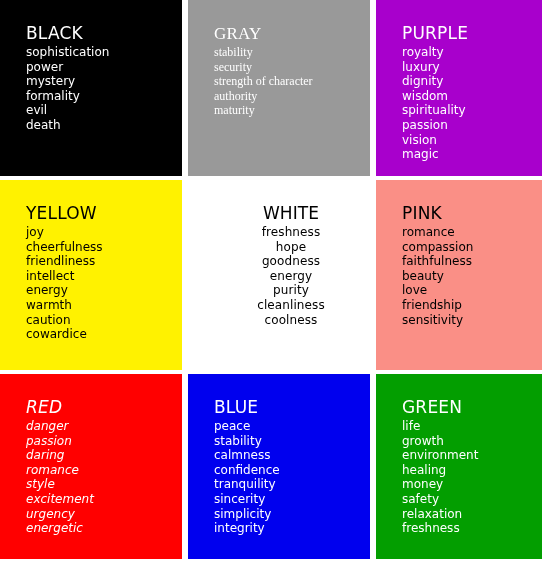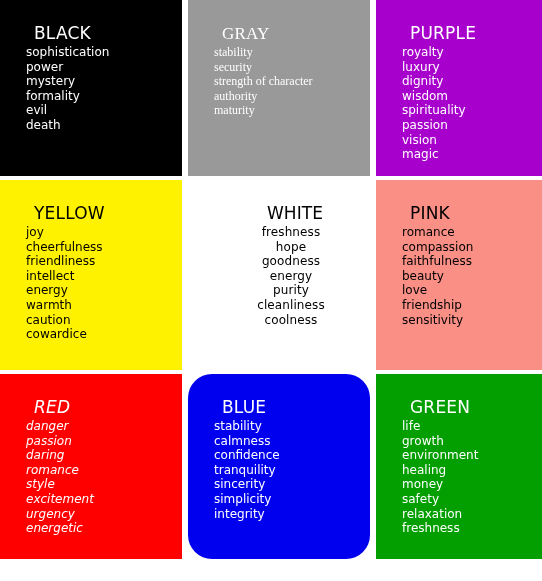--- a/index.html
+++ b/index.html
@@ -30,21 +30,21 @@
     box-sizing: border-box;
     padding: 24px 0 0 26px;
     overflow: hidden;
   }
 
   .cell-title {
     font-size: 17px;
     font-weight: 400;
     letter-spacing: 0.2px;
     line-height: 19px;
-    margin: 0 0 2px 8px;
+    margin: 0 0 2px 0;
     white-space: nowrap;
   }
 
   .trait-list {
     list-style: none;
     margin: 0;
     padding: 0;
   }
 
   .trait-item {
@@ -143,23 +143,24 @@
         <li class="trait-item">danger</li>
         <li class="trait-item">passion</li>
         <li class="trait-item">daring</li>
         <li class="trait-item">romance</li>
         <li class="trait-item">style</li>
         <li class="trait-item">excitement</li>
         <li class="trait-item">urgency</li>
         <li class="trait-item">energetic</li>
       </ul>
     </div>
-    <div class="color-cell cell-blue" style="background: rgb(0, 0, 238); color: rgb(255, 255, 255); border-radius: 24px;">
+    <div class="color-cell cell-blue" style="background: rgb(0, 0, 238); color: rgb(255, 255, 255);">
       <div class="cell-title">BLUE</div>
       <ul class="trait-list">
+        <li class="trait-item">peace</li>
         <li class="trait-item">stability</li>
         <li class="trait-item">calmness</li>
         <li class="trait-item">confidence</li>
         <li class="trait-item">tranquility</li>
         <li class="trait-item">sincerity</li>
         <li class="trait-item">simplicity</li>
         <li class="trait-item">integrity</li>
       </ul>
     </div>
     <div class="color-cell cell-green" style="background: rgb(3, 158, 0); color: rgb(255, 255, 255);">

